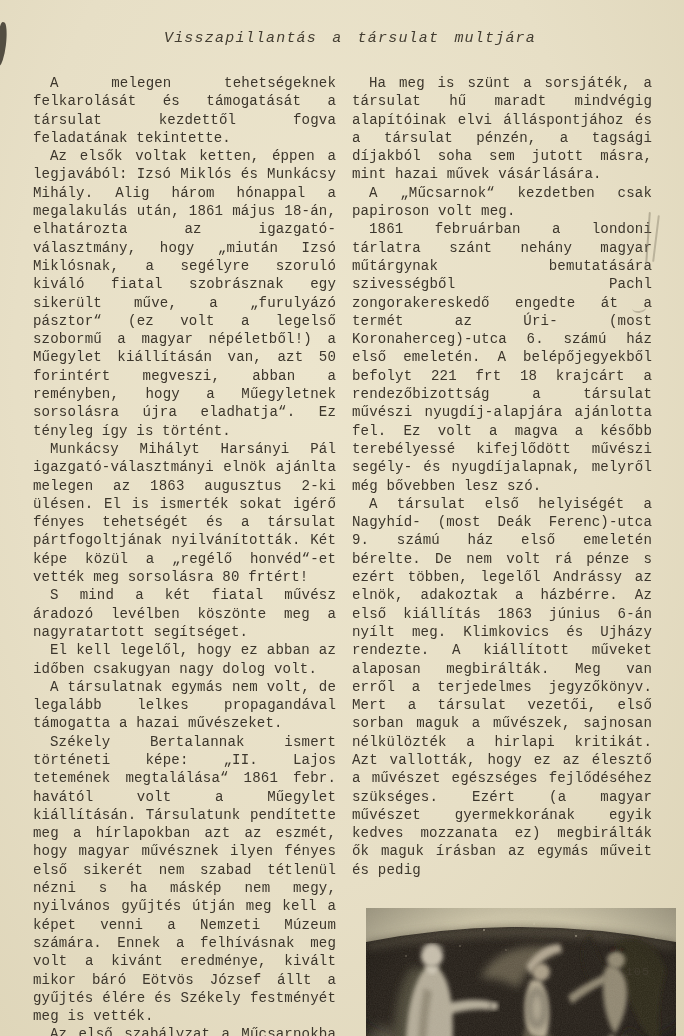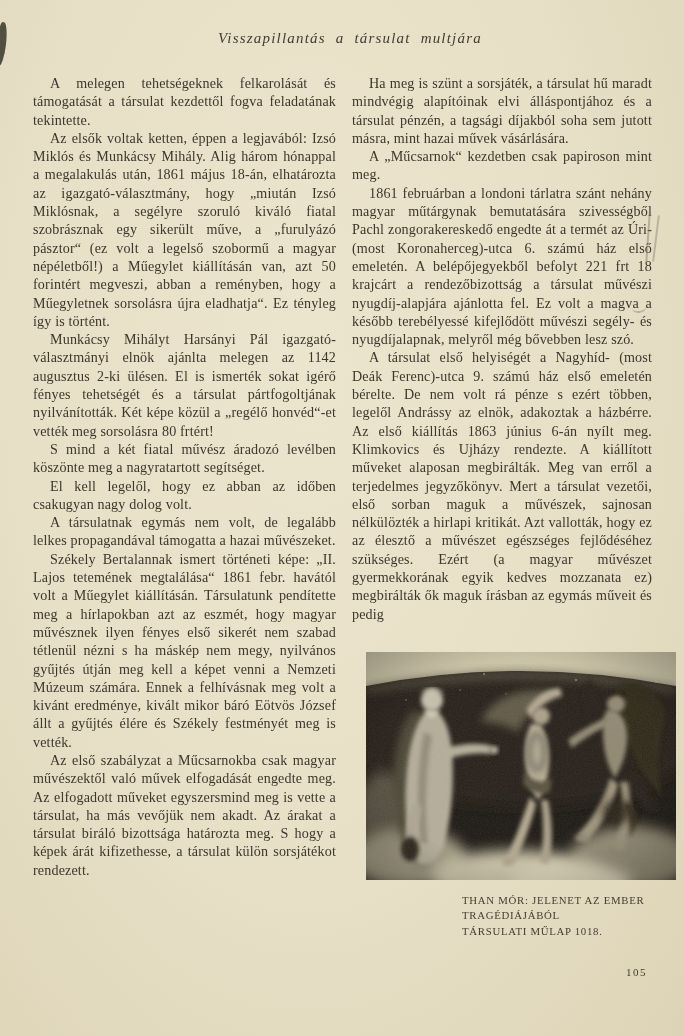--- a/index.html
+++ b/index.html
@@ -1,21 +1,21 @@
 <!DOCTYPE html>
 <html lang="hu"><head>
 <meta charset="utf-8">
 <style>
   html,body{margin:0;padding:0;background:#b0a88e;}
   .page{
     position:relative;
     width:684px;height:1036px;
     margin:0 auto;
     background:radial-gradient(ellipse at 45% 35%, #ece5cd 0%, #e7dfc6 55%, #ddd4b7 100%);
-    font-family:Liberation Serif, serif;
+    font-family:Liberation Mono, monospace;
     color:#3c362c;
     overflow:hidden;
   }
   .running-head{
     position:absolute;top:30px;left:30px;width:640px;
     text-align:center;font-style:italic;font-size:15px;
     letter-spacing:1.2px;word-spacing:5px;color:#433d31;
   }
   .col{
     position:absolute;top:74px;width:303px;
@@ -60,31 +60,31 @@
 </head>
 <body>
 
 <div class="page">
 
   <div class="running-head">Visszapillantás a társulat multjára</div>
 
   <div class="col col-left">
     <p>A melegen tehetségeknek felkarolását és támogatását a társulat kezdettől fogva feladatának tekintette.</p>
     <p>Az elsők voltak ketten, éppen a legjavából: Izsó Miklós és Munkácsy Mihály. Alig három hónappal a megalakulás után, 1861 május 18-án, elhatározta az igazgató-választmány, hogy „miután Izsó Miklósnak, a segélyre szoruló kiváló fiatal szobrásznak egy sikerült műve, a „furulyázó pásztor“ (ez volt a legelső szobormű a magyar népéletből!) a Műegylet kiállításán van, azt 50 forintért megveszi, abban a reményben, hogy a Műegyletnek sorsolásra újra eladhatja“. Ez tényleg így is történt.</p>
-    <p>Munkácsy Mihályt Harsányi Pál igazgató-választmányi elnök ajánlta melegen az 1142 augusztus 2-ki ülésen. El is ismerték sokat igérő fényes tehetségét és a társulat pártfogoltjának nyilvánították. Két képe közül a „regélő honvéd“-et vették meg sorsolásra 80 frtért!</p>
+    <p>Munkácsy Mihályt Harsányi Pál igazgató-választmányi elnök ajánlta melegen az 1863 augusztus 2-ki ülésen. El is ismerték sokat igérő fényes tehetségét és a társulat pártfogoltjának nyilvánították. Két képe közül a „regélő honvéd“-et vették meg sorsolásra 80 frtért!</p>
     <p>S mind a két fiatal művész áradozó levélben köszönte meg a nagyratartott segítséget.</p>
     <p>El kell legelől, hogy ez abban az időben csakugyan nagy dolog volt.</p>
     <p>A társulatnak egymás nem volt, de legalább lelkes propagandával támogatta a hazai művészeket.</p>
     <p>Székely Bertalannak ismert történeti képe: „II. Lajos tetemének megtalálása“ 1861 febr. havától volt a Műegylet kiállításán. Társulatunk pendítette meg a hírlapokban azt az eszmét, hogy magyar művésznek ilyen fényes első sikerét nem szabad tétlenül nézni s ha máskép nem megy, nyilvános gyűjtés útján meg kell a képet venni a Nemzeti Múzeum számára. Ennek a felhívásnak meg volt a kivánt eredménye, kivált mikor báró Eötvös József állt a gyűjtés élére és Székely festményét meg is vették.</p>
     <p>Az első szabályzat a Műcsarnokba csak magyar művészektől való művek elfogadását engedte meg. Az elfogadott műveket egyszersmind meg is vette a társulat, ha más vevőjük nem akadt. Az árakat a társulat biráló bizottsága határozta meg. S hogy a képek árát kifizethesse, a társulat külön sorsjátékot rendezett.</p>
   </div>
 
   <div class="col col-right">
     <p>Ha meg is szünt a sorsjáték, a társulat hű maradt mindvégig alapítóinak elvi álláspontjához és a társulat pénzén, a tagsági díjakból soha sem jutott másra, mint hazai művek vásárlására.</p>
-    <p>A „Műcsarnok“ kezdetben csak papiroson mint meg.</p>
+    <p>A „Műcsarnok“ kezdetben csak papiroson volt meg.</p>
     <p>1861 februárban a londoni tárlatra szánt nehány magyar műtárgynak bemutatására szivességből Pachl zongorakereskedő engedte át a termét az Úri- (most Koronaherceg)-utca 6. számú ház első emeletén. A belépőjegyekből befolyt 221 frt 18 krajcárt a rendezőbizottság a társulat művészi nyugdíj-alapjára ajánlotta fel. Ez volt a magva a később terebélyessé kifejlődött művészi segély- és nyugdíjalapnak, melyről még bővebben lesz szó.</p>
     <p>A társulat első helyiségét a Nagyhíd- (most Deák Ferenc)-utca 9. számú ház első emeletén bérelte. De nem volt rá pénze s ezért többen, legelől Andrássy az elnök, adakoztak a házbérre. Az első kiállítás 1863 június 6-án nyílt meg. Klimkovics és Ujházy rendezte. A kiállított műveket alaposan megbirálták. Meg van erről a terjedelmes jegyzőkönyv. Mert a társulat vezetői, első sorban maguk a művészek, sajnosan nélkülözték a hirlapi kritikát. Azt vallották, hogy ez az élesztő a művészet egészséges fejlődéséhez szükséges. Ezért (a magyar művészet gyermekkorának egyik kedves mozzanata ez) megbirálták ők maguk írásban az egymás műveit és pedig</p>
 
     <figure>
       <svg width="310" height="228" viewBox="0 0 310 228" role="img">
         <defs>
           <filter id="b2" x="-20%" y="-20%" width="140%" height="140%">
               <feGaussianBlur stdDeviation="2"></feGaussianBlur>
             </filter>
           <filter id="b4" x="-30%" y="-30%" width="160%" height="160%">

